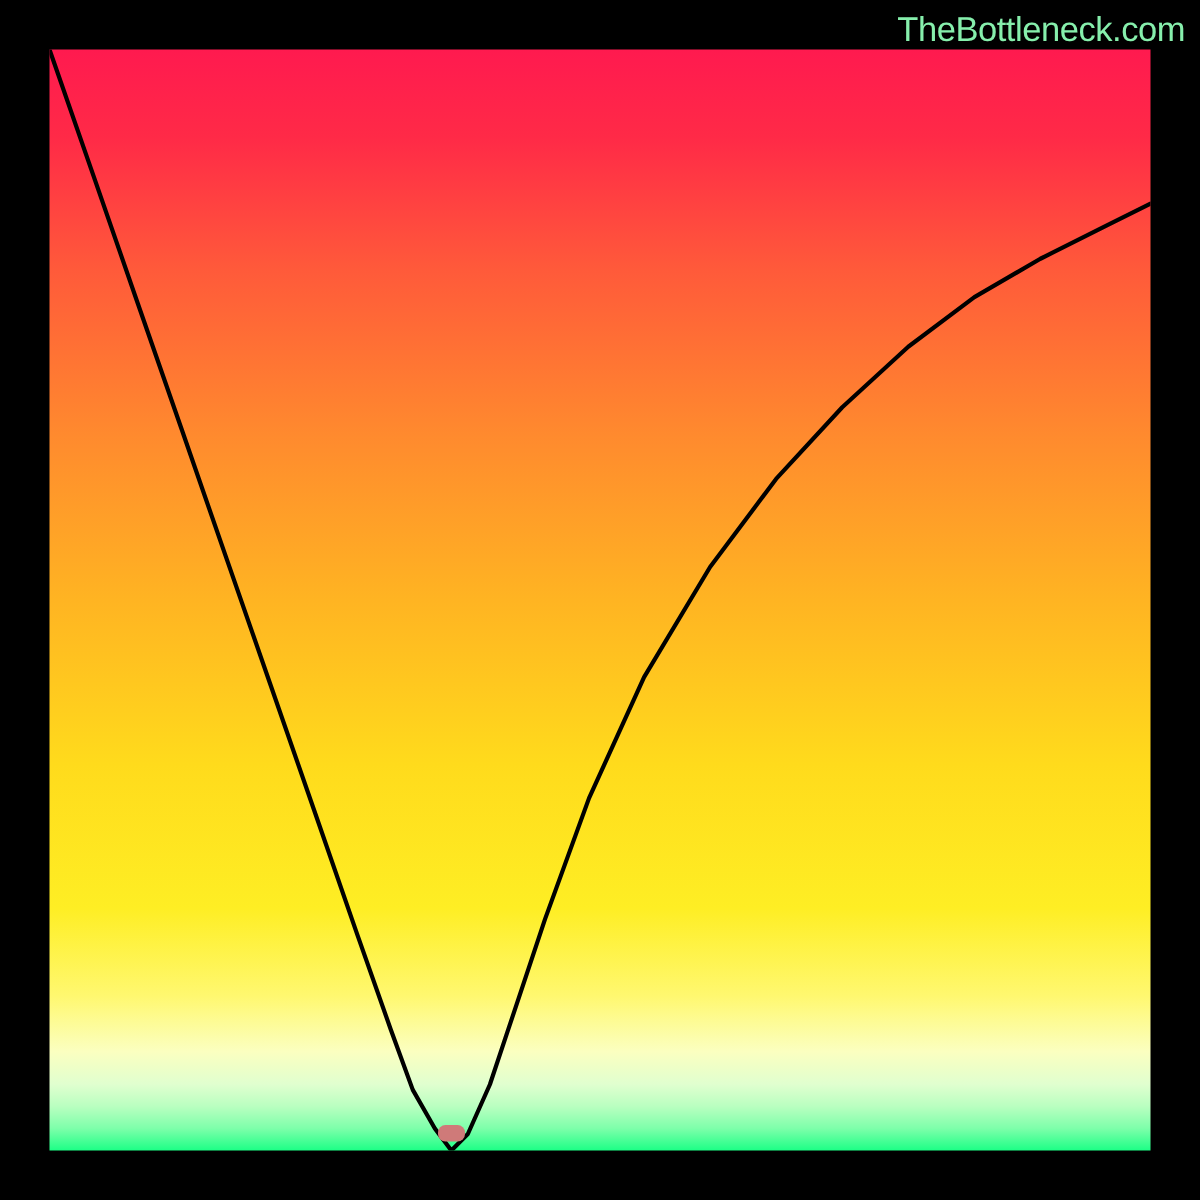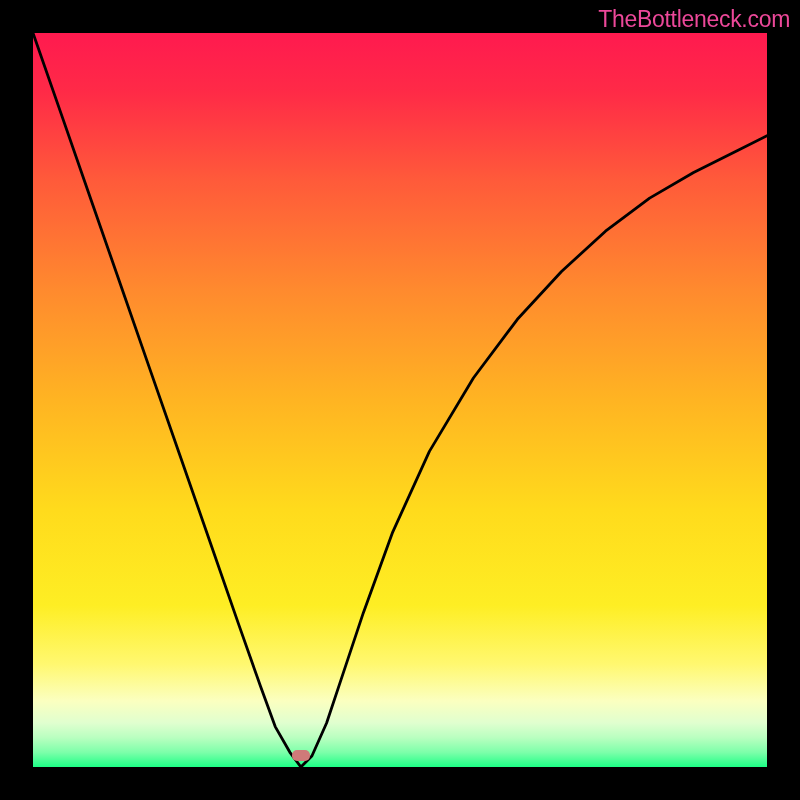--- a/index.html
+++ b/index.html
@@ -24,21 +24,21 @@
     left: 33px;
     top: 33px;
     width: 734px;
     height: 734px;
     
   }
   .watermark {
     position: absolute;
     top: 6px;
     right: 10px;
-    color: #ec4899;
+    color: #86efac;
     font-size: 23px;
     font-weight: 400;
     letter-spacing: -0.3px;
     user-select: none;
   }
   .curve {
     position: absolute;
     left: 33px;
     top: 33px;
     width: 734px;

